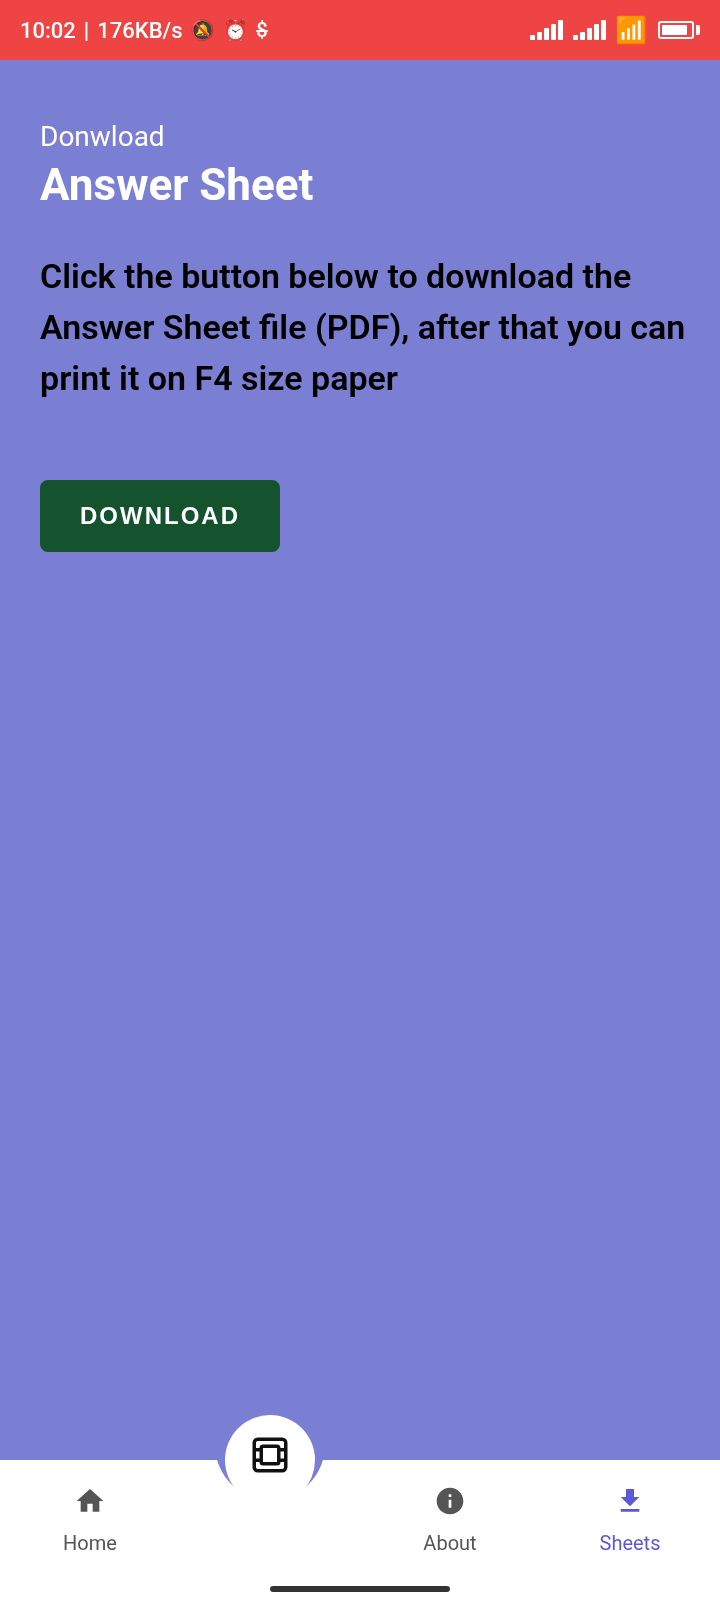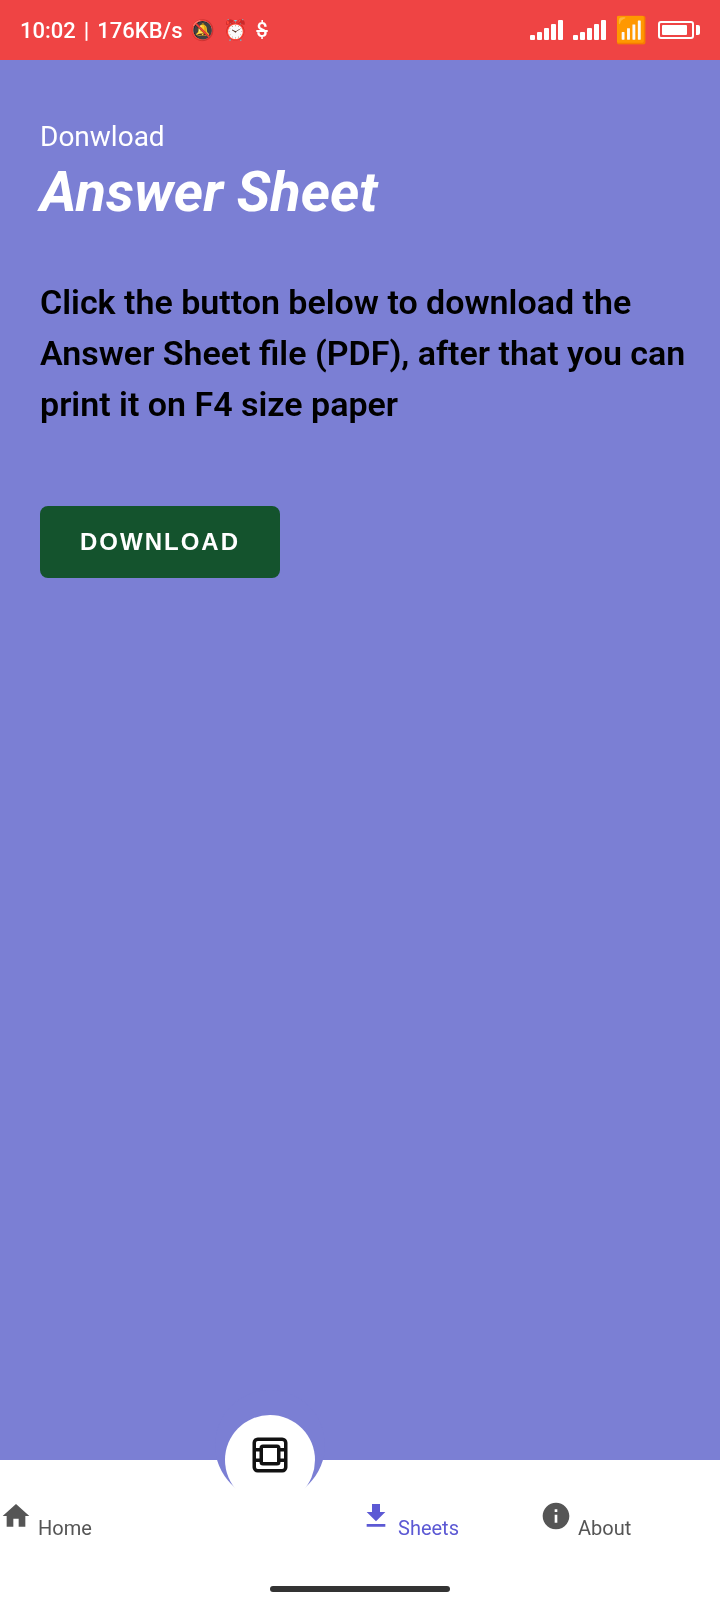--- a/index.html
+++ b/index.html
@@ -92,24 +92,23 @@
 
     .subtitle {
       color: white;
       font-size: 28px;
       font-weight: 400;
       margin-bottom: 6px;
     }
 
     .title {
       color: white;
-      font-size: 56px;
+      font-size: 44px;
       font-weight: 700;
-      margin-bottom: 52px;
-      font-style: italic;
+      margin-bottom: 40px;
     }
 
     .description {
       color: #000000;
       font-size: 34px;
       font-weight: 600;
       line-height: 1.5;
       margin-bottom: 76px;
     }
 
@@ -133,22 +132,22 @@
       display: flex;
       align-items: center;
       justify-content: space-around;
       position: relative;
       flex-shrink: 0;
       padding-bottom: 20px;
     }
 
     .nav-item {
       display: flex;
-      flex-direction: row;
-      align-items: flex-end;
+      flex-direction: column;
+      align-items: center;
       gap: 6px;
       cursor: pointer;
       flex: 1;
     }
 
     .nav-label {
       font-size: 20px;
       color: #555;
     }
 
@@ -295,31 +294,31 @@
           <line x1="17" y1="9" x2="21" y2="9" stroke="#111" stroke-width="2"></line>
           <line x1="3" y1="15" x2="7" y2="15" stroke="#111" stroke-width="2"></line>
           <line x1="17" y1="15" x2="21" y2="15" stroke="#111" stroke-width="2"></line>
         </svg>
       </span>
     </div>
     <div class="fab-label-spacer"></div>
   </div>
 
   <div class="nav-item">
+    <span class="nav-icon">
+      <svg width="32" height="32" viewBox="0 0 24 24" fill="#555">
+        <path d="M12 2C6.48 2 2 6.48 2 12s4.48 10 10 10 10-4.48 10-10S17.52 2 12 2zm1 15h-2v-6h2v6zm0-8h-2V7h2v2z"></path>
+      </svg>
+    </span>
+    <span class="nav-label">About</span>
+  </div>
+
+  <div class="nav-item">
     <span class="nav-icon active">
       <svg width="32" height="32" viewBox="0 0 24 24" fill="#5C59D4">
         <path d="M19 9h-4V3H9v6H5l7 7 7-7zM5 18v2h14v-2H5z"></path>
       </svg>
     </span>
     <span class="nav-label active">Sheets</span>
   </div>
 
-  <div class="nav-item">
-    <span class="nav-icon">
-      <svg width="32" height="32" viewBox="0 0 24 24" fill="#555">
-        <path d="M12 2C6.48 2 2 6.48 2 12s4.48 10 10 10 10-4.48 10-10S17.52 2 12 2zm1 15h-2v-6h2v6zm0-8h-2V7h2v2z"></path>
-      </svg>
-    </span>
-    <span class="nav-label">About</span>
-  </div>
-
   <div class="home-indicator"></div>
 </div>
 
 </body></html>

